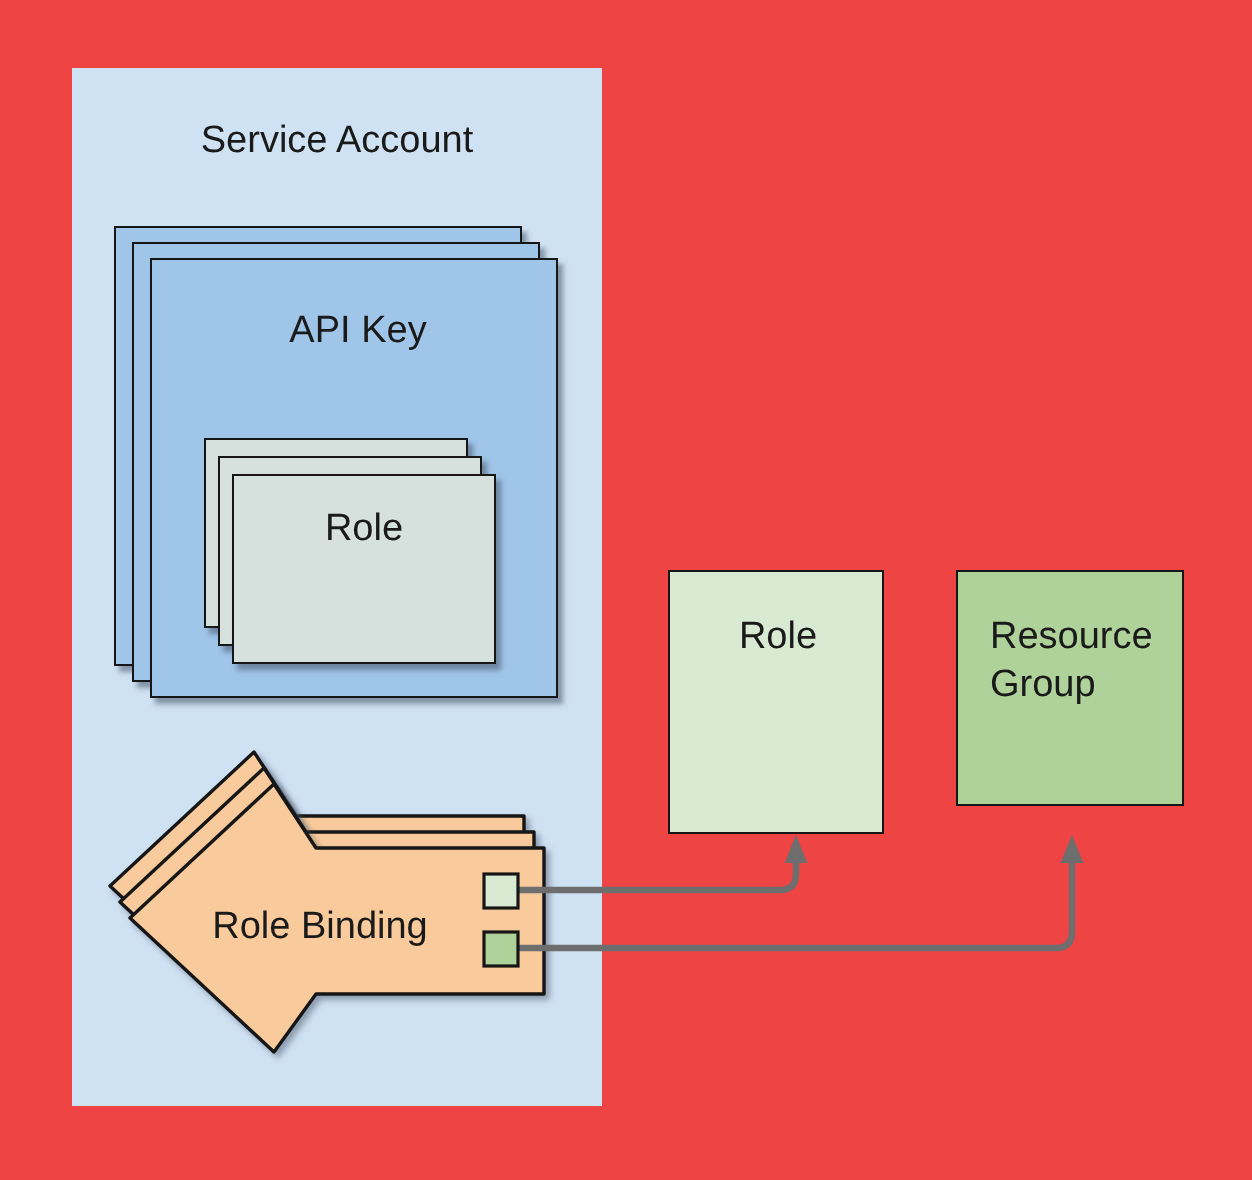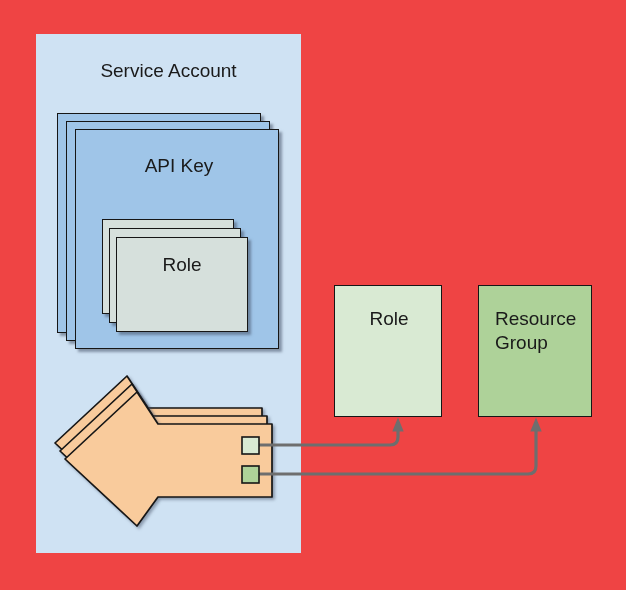--- a/index.html
+++ b/index.html
@@ -36,21 +36,21 @@
   .token-layer{width:132px;height:95px;background:#d6e0dc;}
   #token-back {left:102px;top:219px;}
   #token-mid  {left:109px;top:228px;}
   #token-front{left:116px;top:237px;}
   
   #role-box{
     left:334px;top:285px;width:108px;height:132px;
     background:#d9ead3;border:1.4px solid #161616;
   }
   #rg-box{
-    left:478px;top:285px;width:114px;height:132px;
+    left:478px;top:285px;width:114px;height:118px;
     background:#aed299;border:1.4px solid #161616;
   }
   
   #overlay{position:absolute;left:0;top:0;width:626px;height:590px;pointer-events:none;}
   .arrow-layer{
     fill:#f9cb9c;stroke:#161616;stroke-width:1.7;stroke-linejoin:round;
     filter:drop-shadow(2px 2.5px 1.5px rgba(70,82,104,0.5));
   }
   .connector{fill:none;stroke:#6e6e6e;stroke-width:3.2;}
   .arrowhead{fill:#6e6e6e;}
@@ -102,14 +102,15 @@
 
     <g>
       <path class="connector" d="M259 474 L528 474 Q536 474 536 466 L536 430" stroke="#6e6e6e"></path>
       <polygon class="arrowhead" points="536,417.5 530.3,431.5 541.7,431.5" fill="#6e6e6e"></polygon>
     </g>
 
     <rect class="port" x="242" y="437" width="17" height="17" fill="#d9ead3"></rect>
     <rect class="port" x="242" y="466" width="17" height="17" fill="#aed299"></rect>
   </svg>
 
+  <div class="label" style="left:90px;top:452px;width:140px;text-align:center;">Role Binding</div>
 
 </div>
 
 </body></html>

